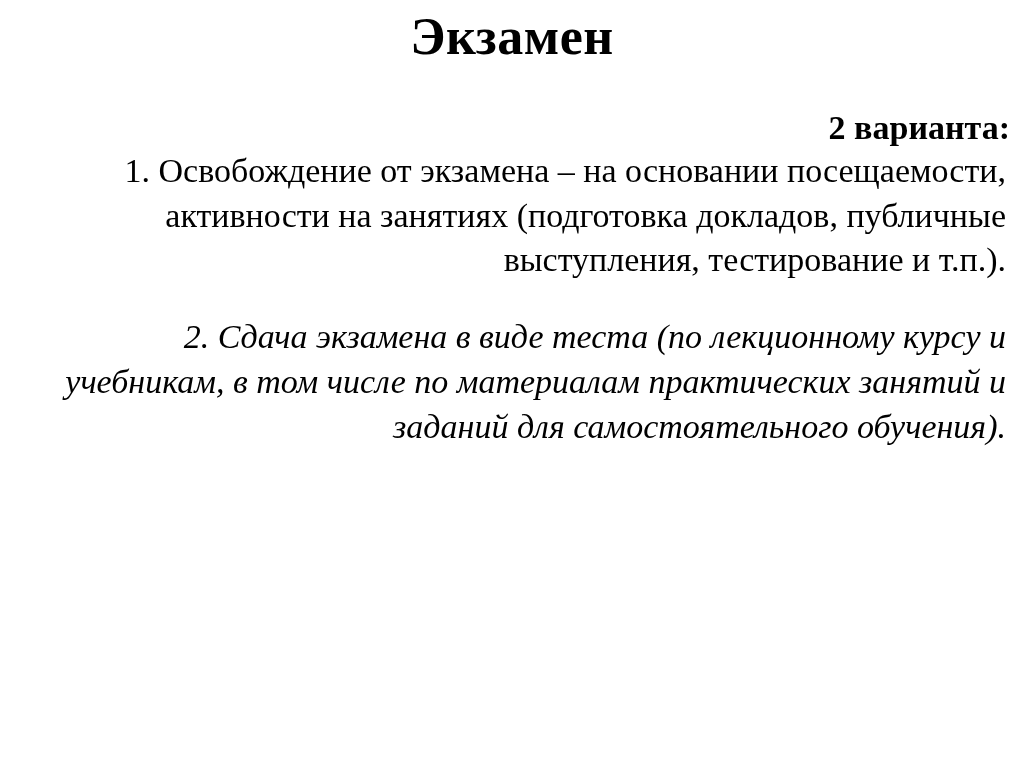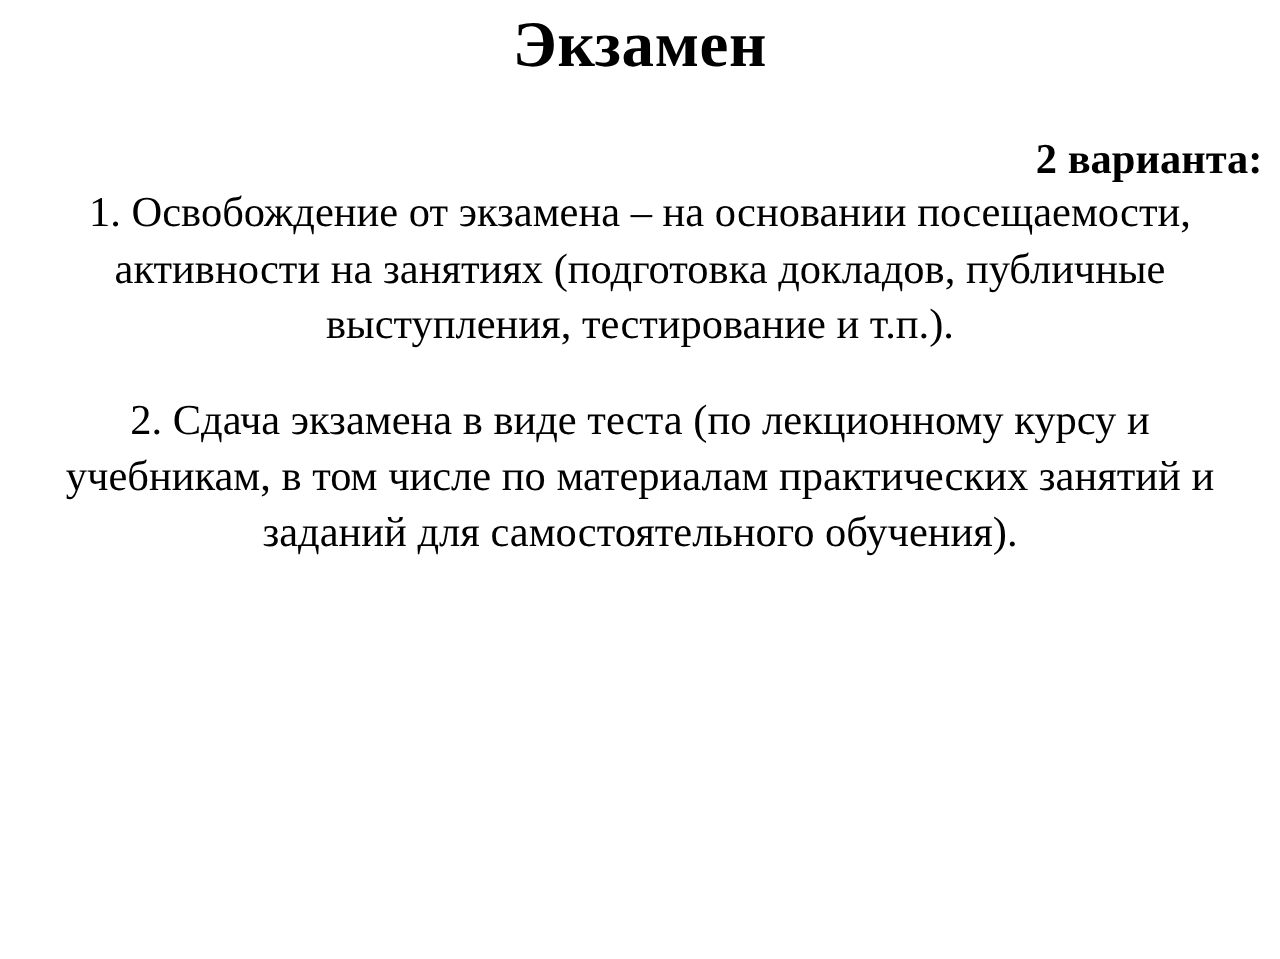--- a/index.html
+++ b/index.html
@@ -30,28 +30,29 @@
     padding: 0 14px;
   }
   .subtitle {
     text-align: right;
     font-size: 34px;
     font-weight: bold;
     line-height: 1.12;
     margin: 0 0 2px 0;
   }
   .para {
-    text-align: center;
+    text-align: right;
     font-size: 34px;
     line-height: 1.32;
     margin: 0;
     padding: 0 4px;
   }
   .para.second {
     margin-top: 32px;
+    font-style: italic;
   }
 </style>
 </head>
 <body>
 
 <div class="slide">
 
   <h1 class="slide-title">Экзамен</h1>
 
   <div class="body-area">

